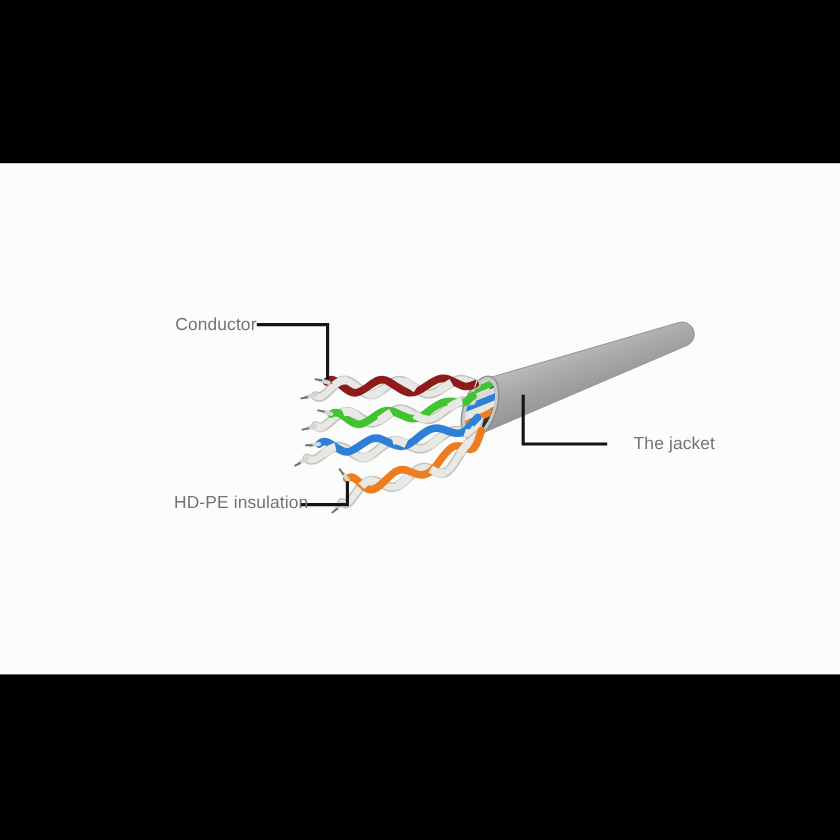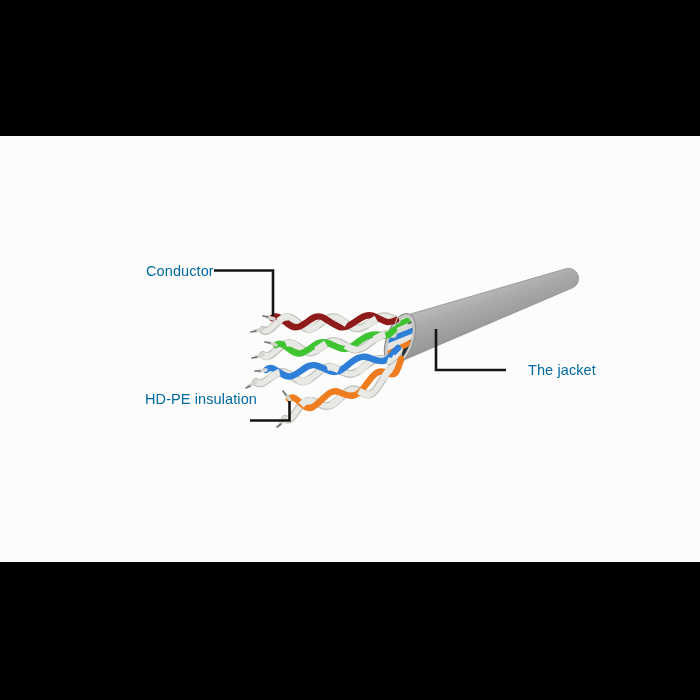--- a/index.html
+++ b/index.html
@@ -5,21 +5,21 @@
   html,body{margin:0;padding:0;}
   body{
     width:700px;height:700px;position:relative;overflow:hidden;
     background:#fcfcfc;
     font-family:"Liberation Sans", sans-serif;
   }
   .letterbox{position:absolute;left:0;width:700px;background:#000;}
   #letterbox-top{top:0;height:136px;}
   #letterbox-bottom{top:562px;height:138px;}
   .label{
-    position:absolute;font-size:14.5px;line-height:15px;color:#0369a1;
+    position:absolute;font-size:14.5px;line-height:15px;color:#737373;
     white-space:nowrap;letter-spacing:.1px;
   }
   #stage-svg{position:absolute;left:0;top:0;}
   .leader{fill:none;stroke-width:2.6;stroke-linecap:butt;stroke-linejoin:miter;}
   use,.wirepath{fill:none;}
   .wo{stroke-width:8;stroke-linecap:round;}
   .wi{stroke-width:5.4;stroke-linecap:round;}
   .cw{stroke-width:6.4;stroke-linecap:round;fill:none;}
   .wd{stroke-width:6.8;stroke-linecap:butt;stroke-dasharray:12 21;}
   .tipcone{stroke-width:3.4;stroke-linecap:round;fill:none;}
@@ -126,15 +126,15 @@
 
   <g>
     <path class="leader" d="M214 270.5 L273 270.5 L273 316" stroke="#141414"></path>
     <path class="leader" d="M250 420.5 L289.5 420.5 L289.5 401" stroke="#141414"></path>
     <path class="leader" d="M436 329 L436 370 L506 370" stroke="#141414"></path>
   </g>
 </svg>
 
 <div class="label" style="left:146px;top:264px">Conductor</div>
 
-<div class="label" style="left:145px;top:392px">HD-PE insulation</div>
+<div class="label" style="left:145px;top:412px">HD-PE insulation</div>
 
 <div class="label" style="left:528px;top:363px">The jacket</div>
 
 </body></html>

